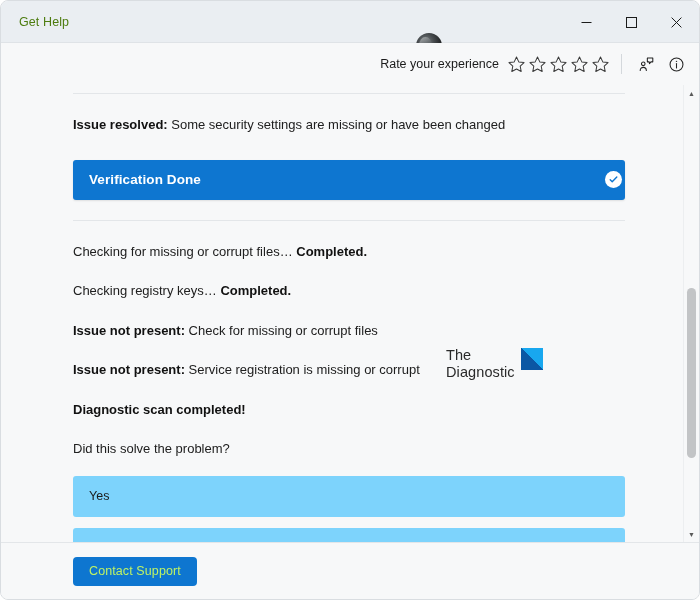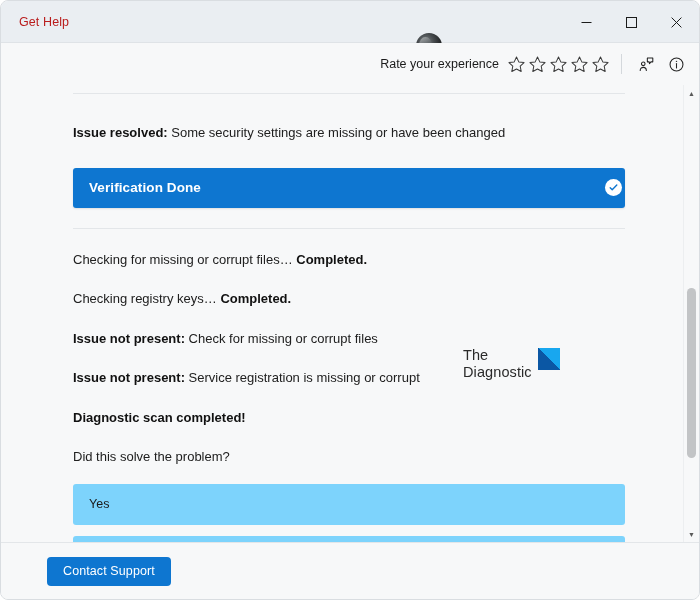--- a/index.html
+++ b/index.html
@@ -21,21 +21,21 @@
 
   
   .titlebar {
     height: 42px; flex: 0 0 42px;
     background: #eaeef2;
     display: flex; align-items: center;
     position: relative;
     border-bottom: 1px solid #dfe3e7;
   }
   .app-title {
-    font-size: 12.5px; color: #b91c1c;
+    font-size: 12.5px; color: #4d7c0f;
     margin-left: 18px; letter-spacing: .1px;
   }
   .account {
     position: absolute; left: 50%; top: 0;
     transform: translateX(-14%);
     height: 58px;
     display: flex; align-items: flex-end; gap: 9px;
   }
   .account-name { font-size: 12.5px; color: #1b1b1b; white-space: nowrap; }
   .avatar {
@@ -84,21 +84,21 @@
     background: #f7f8f9;
   }
   .divider { height: 1px; background: #e3e6e9; margin: 8px 58px 0 72px; }
   .divider.second { margin-top: 20px; }
 
   .line {
     font-size: 13px; color: #202020;
     line-height: 1.35; margin: 0 58px 0 72px;
   }
   .line b { font-weight: 700; color: #111; }
-  .line.first { margin-top: 30px; }
+  .line.first { margin-top: 22px; }
   .line.gap { margin-top: 22px; }
 
   
   .banner {
     margin: 26px 58px 0 72px;
     background: #0e76d0;
     border-radius: 3px;
     height: 40px;
     display: flex; align-items: center; justify-content: space-between;
     padding: 0 3px 0 16px;
@@ -106,21 +106,21 @@
   }
   .banner-text { color: #fff; font-size: 13.5px; font-weight: 700; letter-spacing: .1px; }
   .check-circle {
     width: 17px; height: 17px; border-radius: 50%;
     background: #ffffff;
     display: flex; align-items: center; justify-content: center;
   }
 
   
   .watermark {
-    position: absolute; left: 462px; top: 262px;
+    position: absolute; left: 445px; top: 262px;
     display: flex; align-items: flex-start; gap: 0;
     pointer-events: none;
     justify-content: space-between;
   }
   .wm-text { font-size: 14.5px; color: #2a2a2a; line-height: 1.18; letter-spacing: .1px; }
   .wm-logo {
     width: 22px; height: 22px; margin-left: 6px; margin-top: 1px;
     background: #18a7ef; position: relative; flex: 0 0 22px;
   }
   .wm-logo::after {
@@ -163,22 +163,22 @@
   }
 
   
   .footer {
     flex: 0 0 57px; height: 57px;
     background: #f7f8f9;
     border-top: 1px solid #e3e6e9;
     display: flex; align-items: center;
   }
   .primary-btn {
-    margin-left: 46px;
-    background: #0e76d0; color: #ffffff;
+    margin-left: 72px;
+    background: #0e76d0; color: #bef264;
     border: none; border-radius: 4px;
     height: 29px; padding: 0 16px;
     font-size: 12.5px; font-family: "Liberation Sans", sans-serif;
     cursor: pointer; letter-spacing: .1px;
   }
 </style>
 </head>
 <body>
 
 <div class="window">

